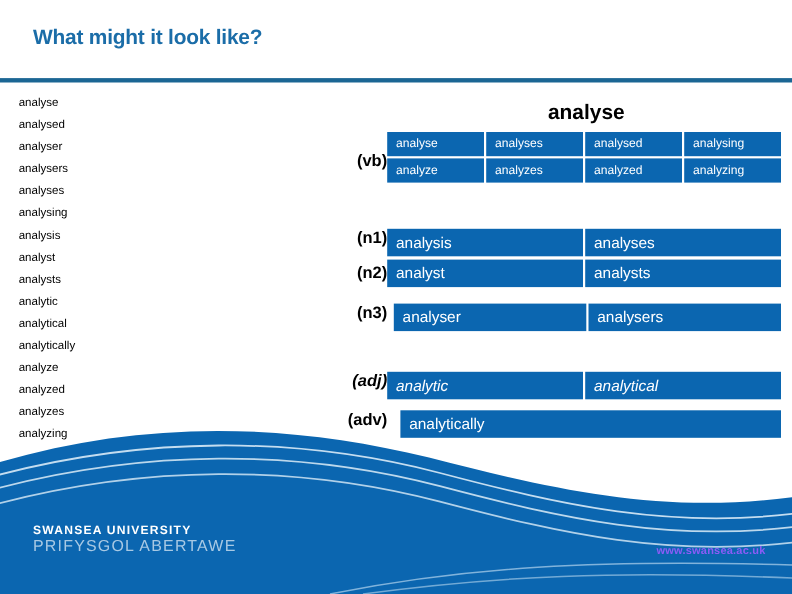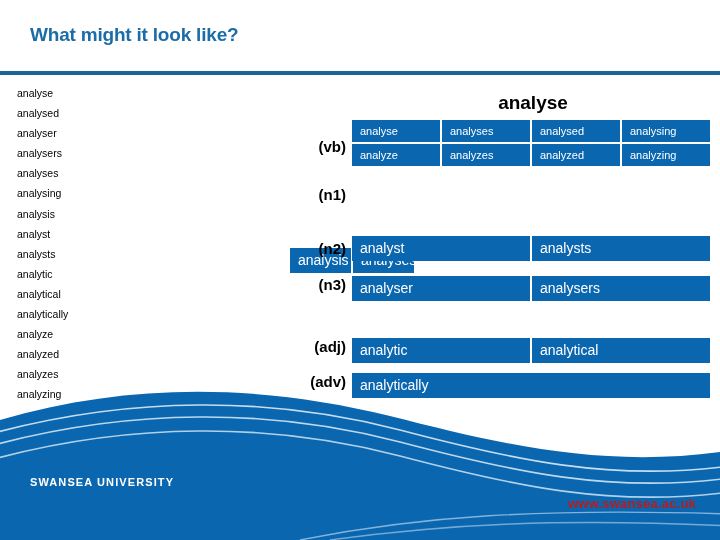--- a/index.html
+++ b/index.html
@@ -72,21 +72,21 @@
     position: absolute;
     left: 0;
     display: flex;
     align-items: flex-start;
     width: 420px;
   }
   .row-label {
     width: 62px;
     flex: 0 0 62px;
     text-align: right;
-    padding-right: 6px;
+    padding-right: 0;
     font-size: 15px;
     font-weight: bold;
     color: #000000;
     box-sizing: border-box;
     white-space: nowrap;
   }
   .row-cells {
     flex: 1 1 auto;
     display: flex;
     gap: 2px;
@@ -109,25 +109,25 @@
     padding: 4px 0 5px 8px;
   }
   .cell.full {
     flex: 1 1 100%;
     font-size: 14px;
     padding: 4px 0 5px 8px;
   }
 
   
   #row-vb  { top: 28px; }
-  #row-n1  { top: 94px; flex-direction: column; }
+  #row-n1  { top: 116px; }
   #row-n2  { top: 144px; align-items: center; }
-  #row-n3  { top: 184px; }
-  #row-adj { top: 246px; }
-  #row-adv { top: 281px; }
+  #row-n3  { top: 184px; gap: 6px; }
+  #row-adj { top: 246px; font-style: italic; }
+  #row-adv { top: 281px; gap: 12px; }
 
   #row-vb .row-label { padding-top: 18px; }
   #row-vb .row-cells { flex-direction: column; gap: 2px; }
   .cell-line { display: flex; gap: 2px; }
   .cell-line .cell { flex: 1 1 0; }
 
   
   #footer-wave {
     position: absolute;
     left: 0;
@@ -149,23 +149,23 @@
   }
   #brand-cy {
     font-size: 14.5px;
     color: #A8C9E4;
     letter-spacing: 1.1px;
   }
   #site-url {
     position: absolute;
     right: 24px;
     top: 496px;
-    font-size: 13px;
-    font-weight: bold;
-    color: #b91c1c;
+    font-size: 10px;
+    font-weight: bold;
+    color: #8b5cf6;
     letter-spacing: 0.2px;
     text-align: center;
   }
 </style>
 </head>
 <body>
 
 <div id="slide-title">What might it look like?</div>
 <div id="title-rule"></div>
 
@@ -265,15 +265,16 @@
     <path d="M-10,56 C130,18 270,18 400,52 C510,81 610,104 730,88" fill="none" stroke="#CFE4F3" stroke-width="1.6" opacity="0.9"></path>
     <path d="M-10,70 C130,32 270,32 400,66 C510,95 610,118 730,102" fill="none" stroke="#CFE4F3" stroke-width="1.6" opacity="0.85"></path>
 
     <path d="M300,150 C420,126 540,118 730,124" fill="none" stroke="#9FC7E6" stroke-width="1.4" opacity="0.8"></path>
     <path d="M330,150 C450,134 560,128 730,136" fill="none" stroke="#9FC7E6" stroke-width="1.4" opacity="0.7"></path>
   </g>
 </svg>
 
 <div id="brand-block">
   <div id="brand-en">SWANSEA UNIVERSITY</div>
+  <div id="brand-cy">PRIFYSGOL ABERTAWE</div>
 </div>
 
 <div id="site-url">www.swansea.ac.uk</div>
 
 </body></html>

